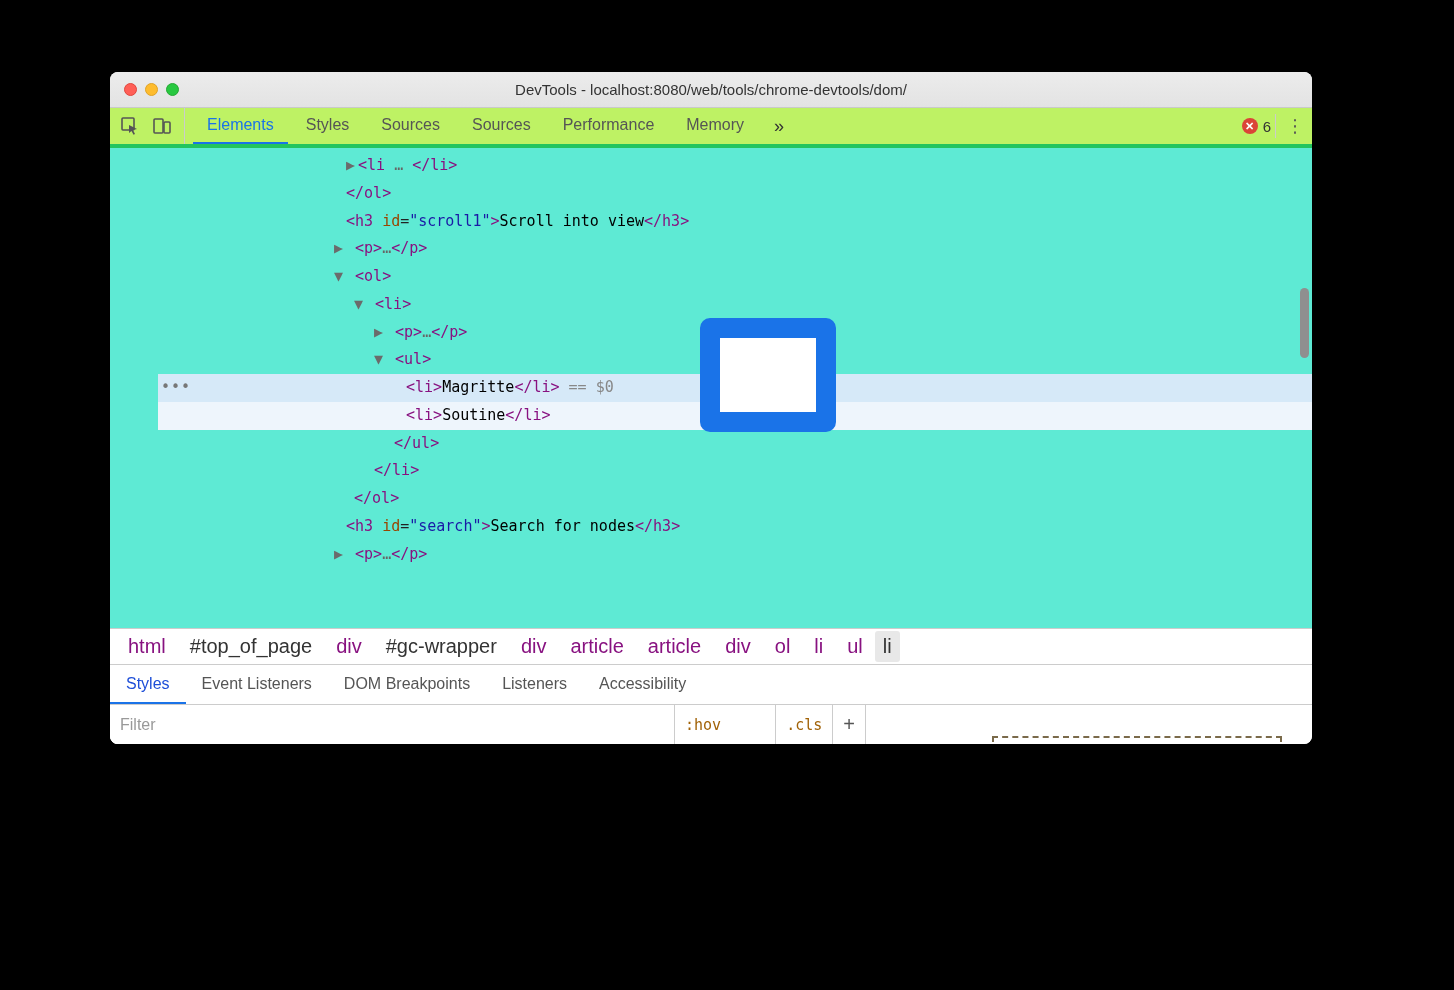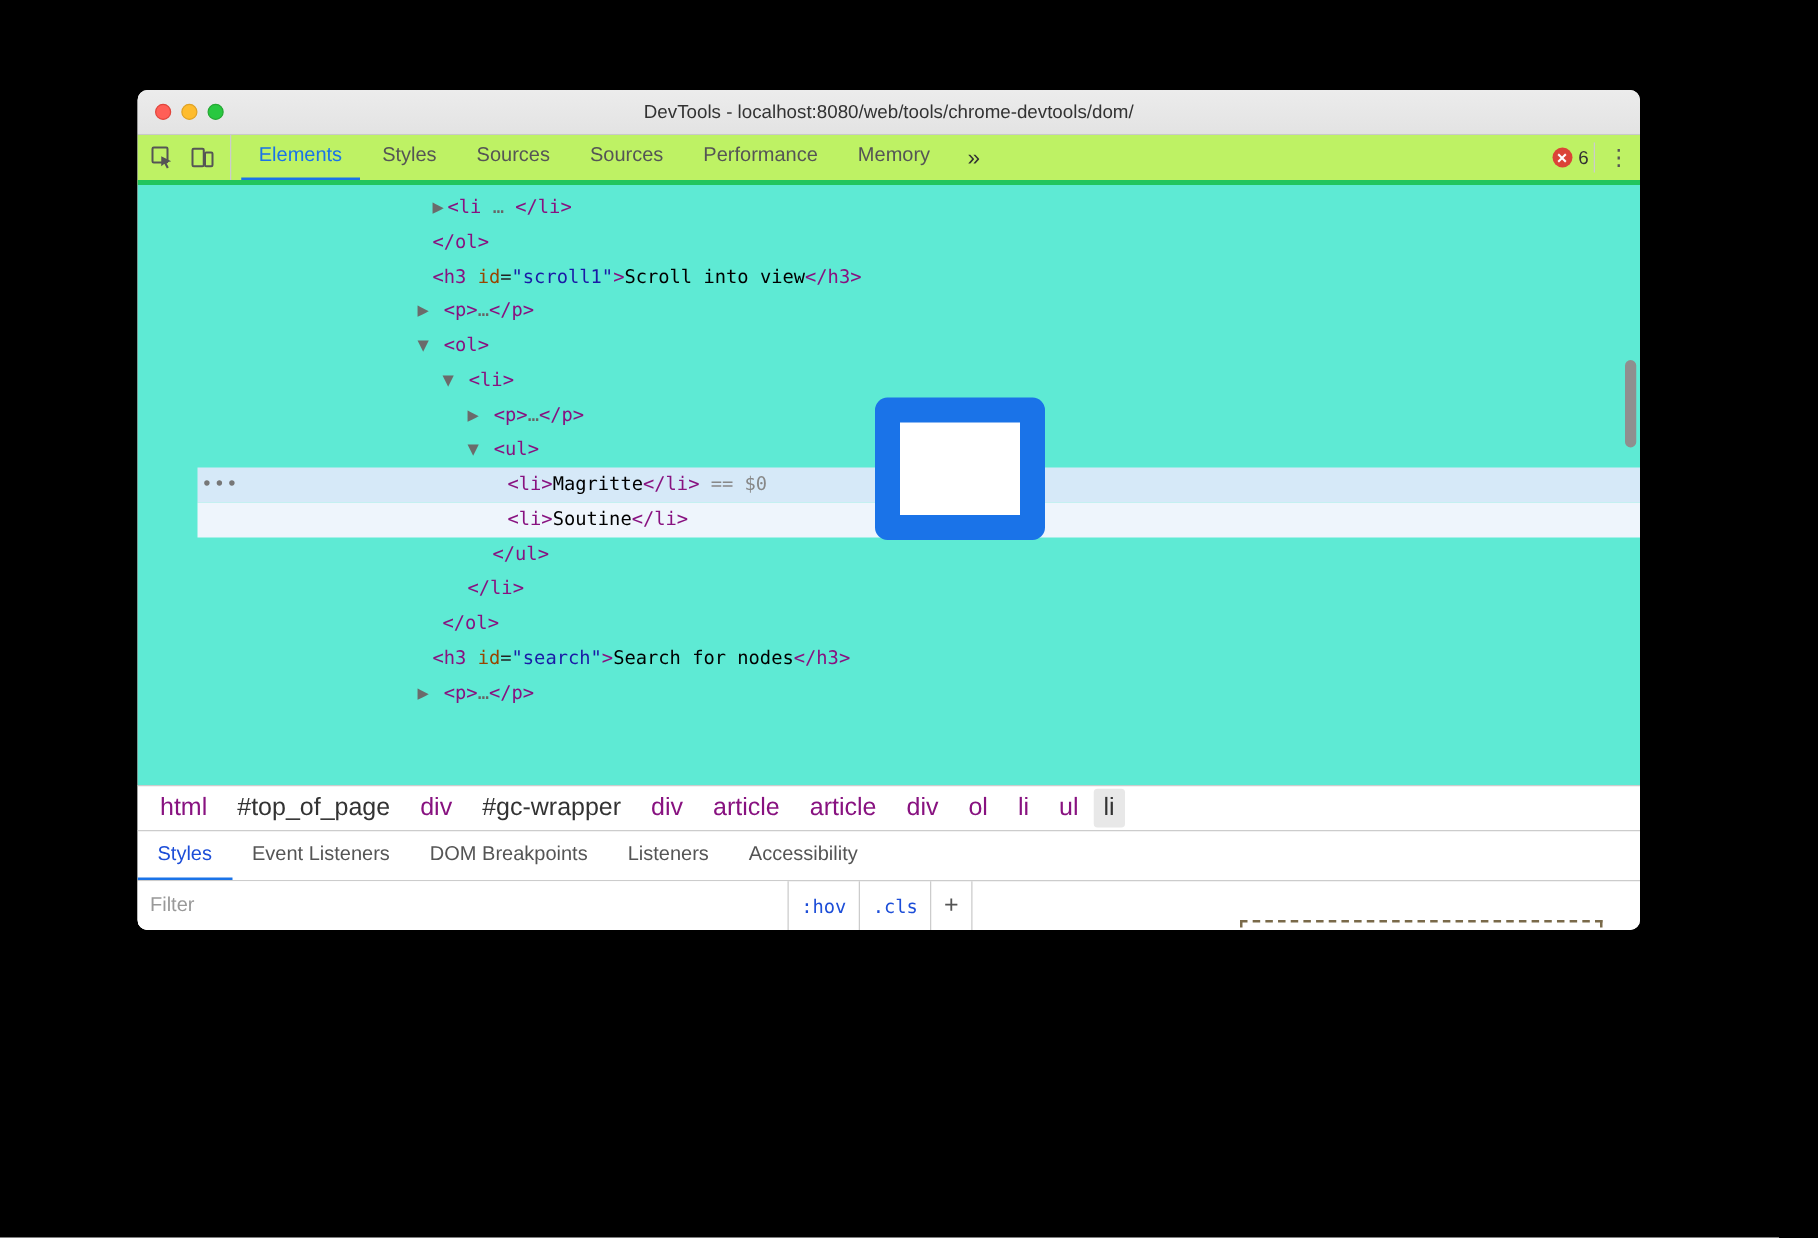--- a/index.html
+++ b/index.html
@@ -237,25 +237,26 @@
   .filter-input::placeholder{color:#999;}
   .filter-tools {
     display:flex;
     align-items:center;
     border-right:1px solid #ccc;
   }
   .filter-tool {
     padding: 0 10px;
     font-family: Menlo, monospace;
     font-size:15px;
-    color:#1d4ed8;
+    color:#a16207;
     border-left:1px solid #ccc;
     height:100%;
     display:flex;align-items:center;
     cursor:pointer;
+    margin-left:44px;
   }
   .filter-plus {
     padding:0 10px;font-size:20px;color:#555;
     border-left:1px solid #ccc;height:100%;
     display:flex;align-items:center;cursor:pointer;
   }
   .box-model-preview {
     flex:1;
     position:relative;
   }

